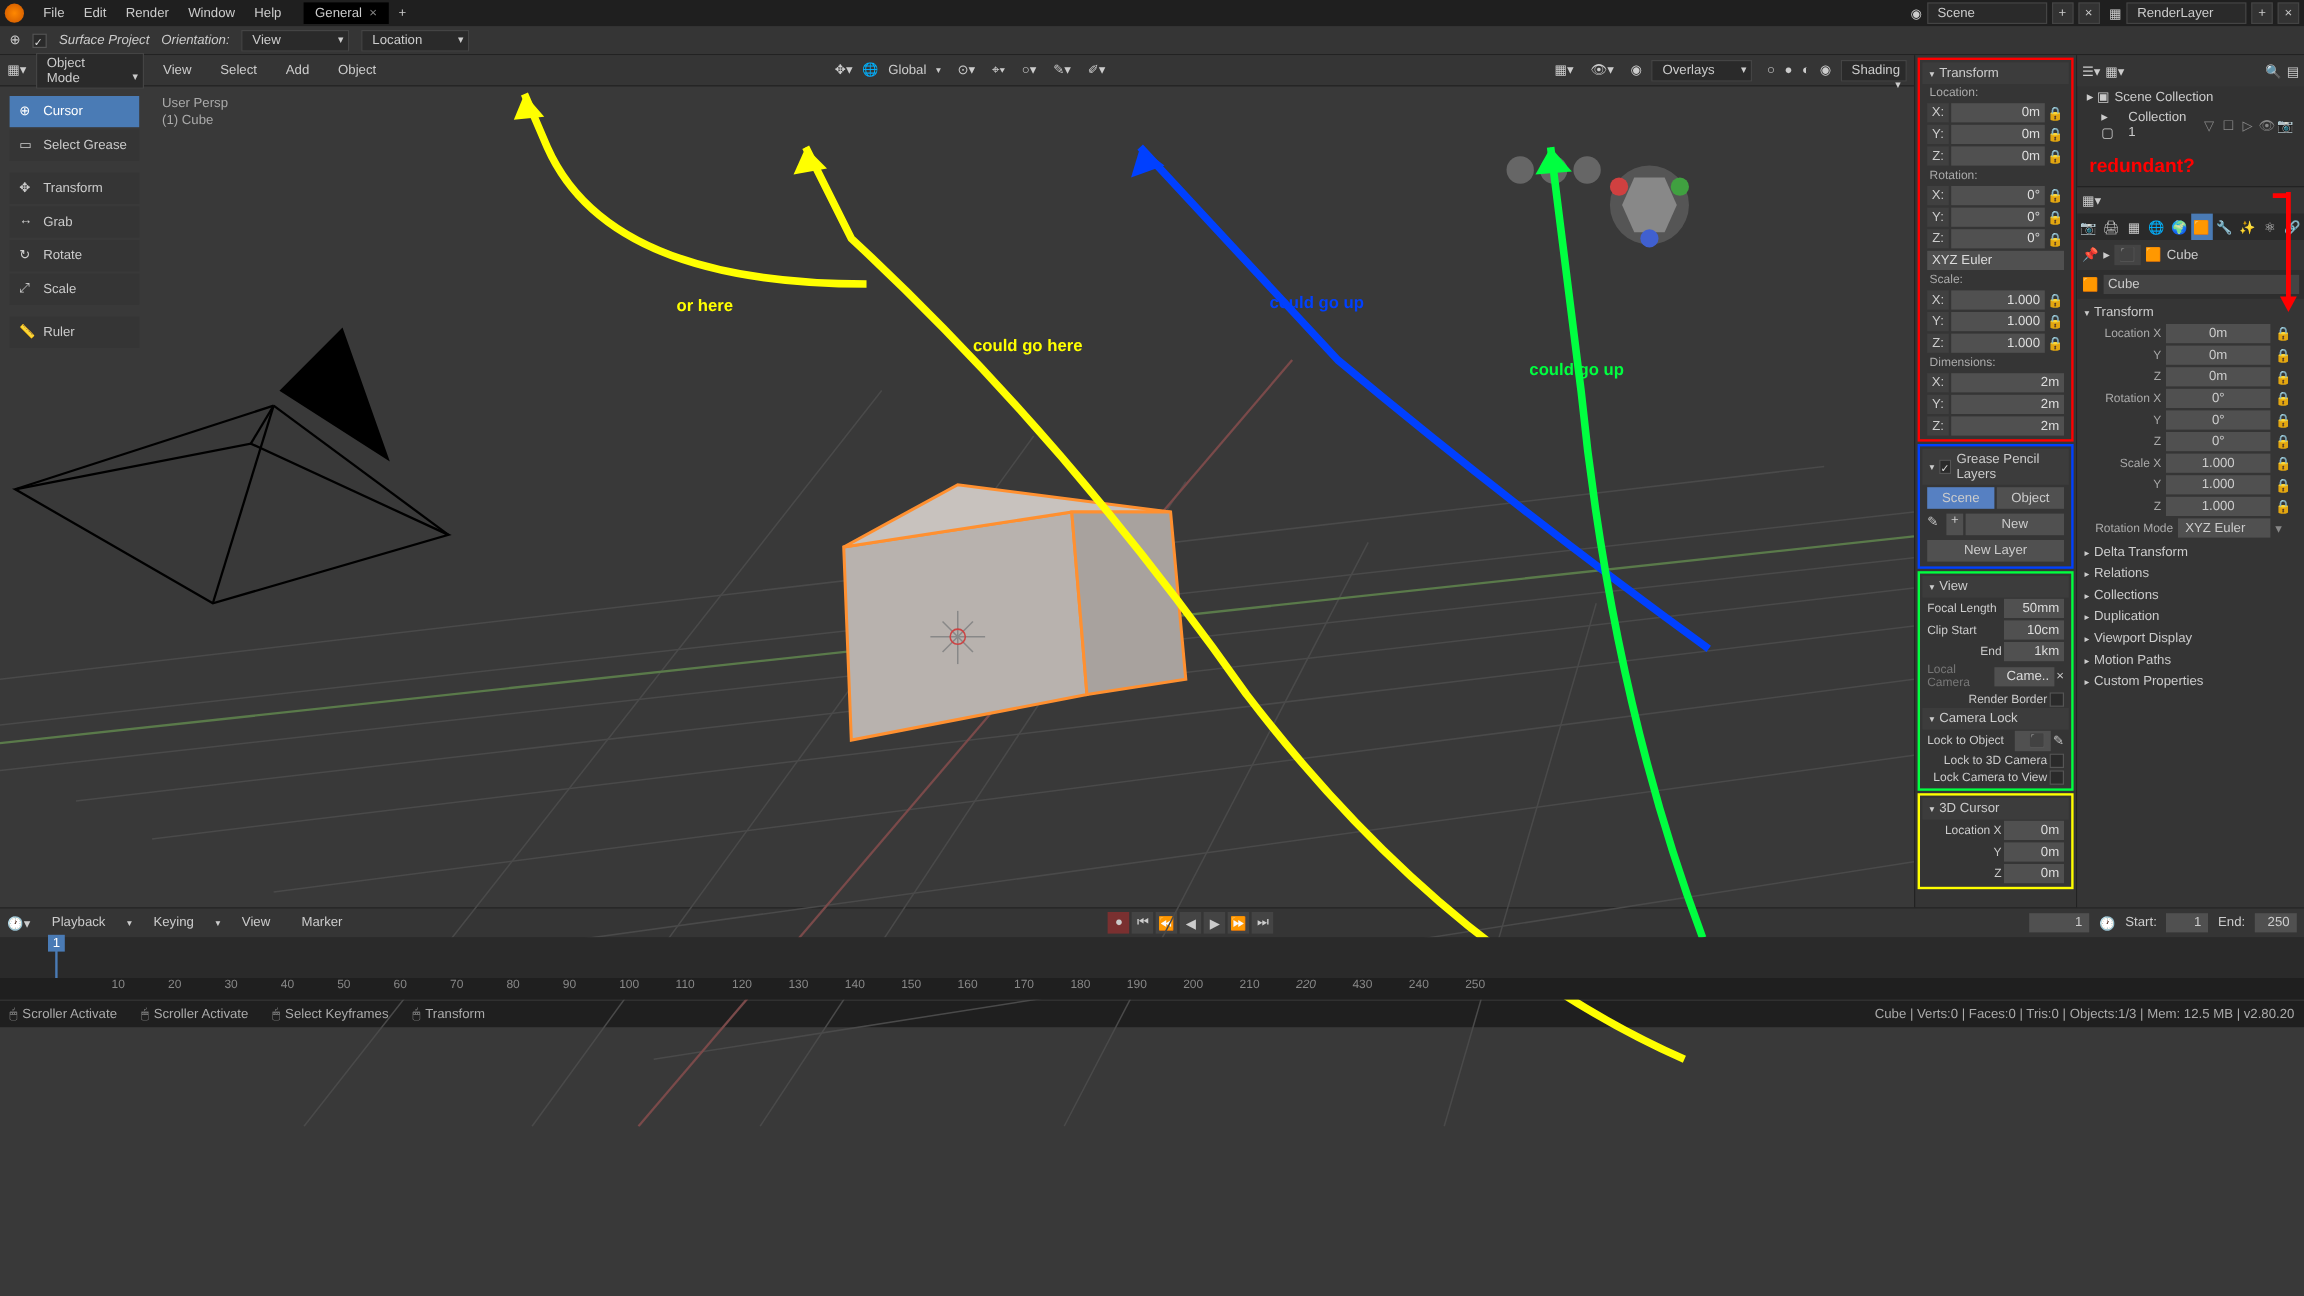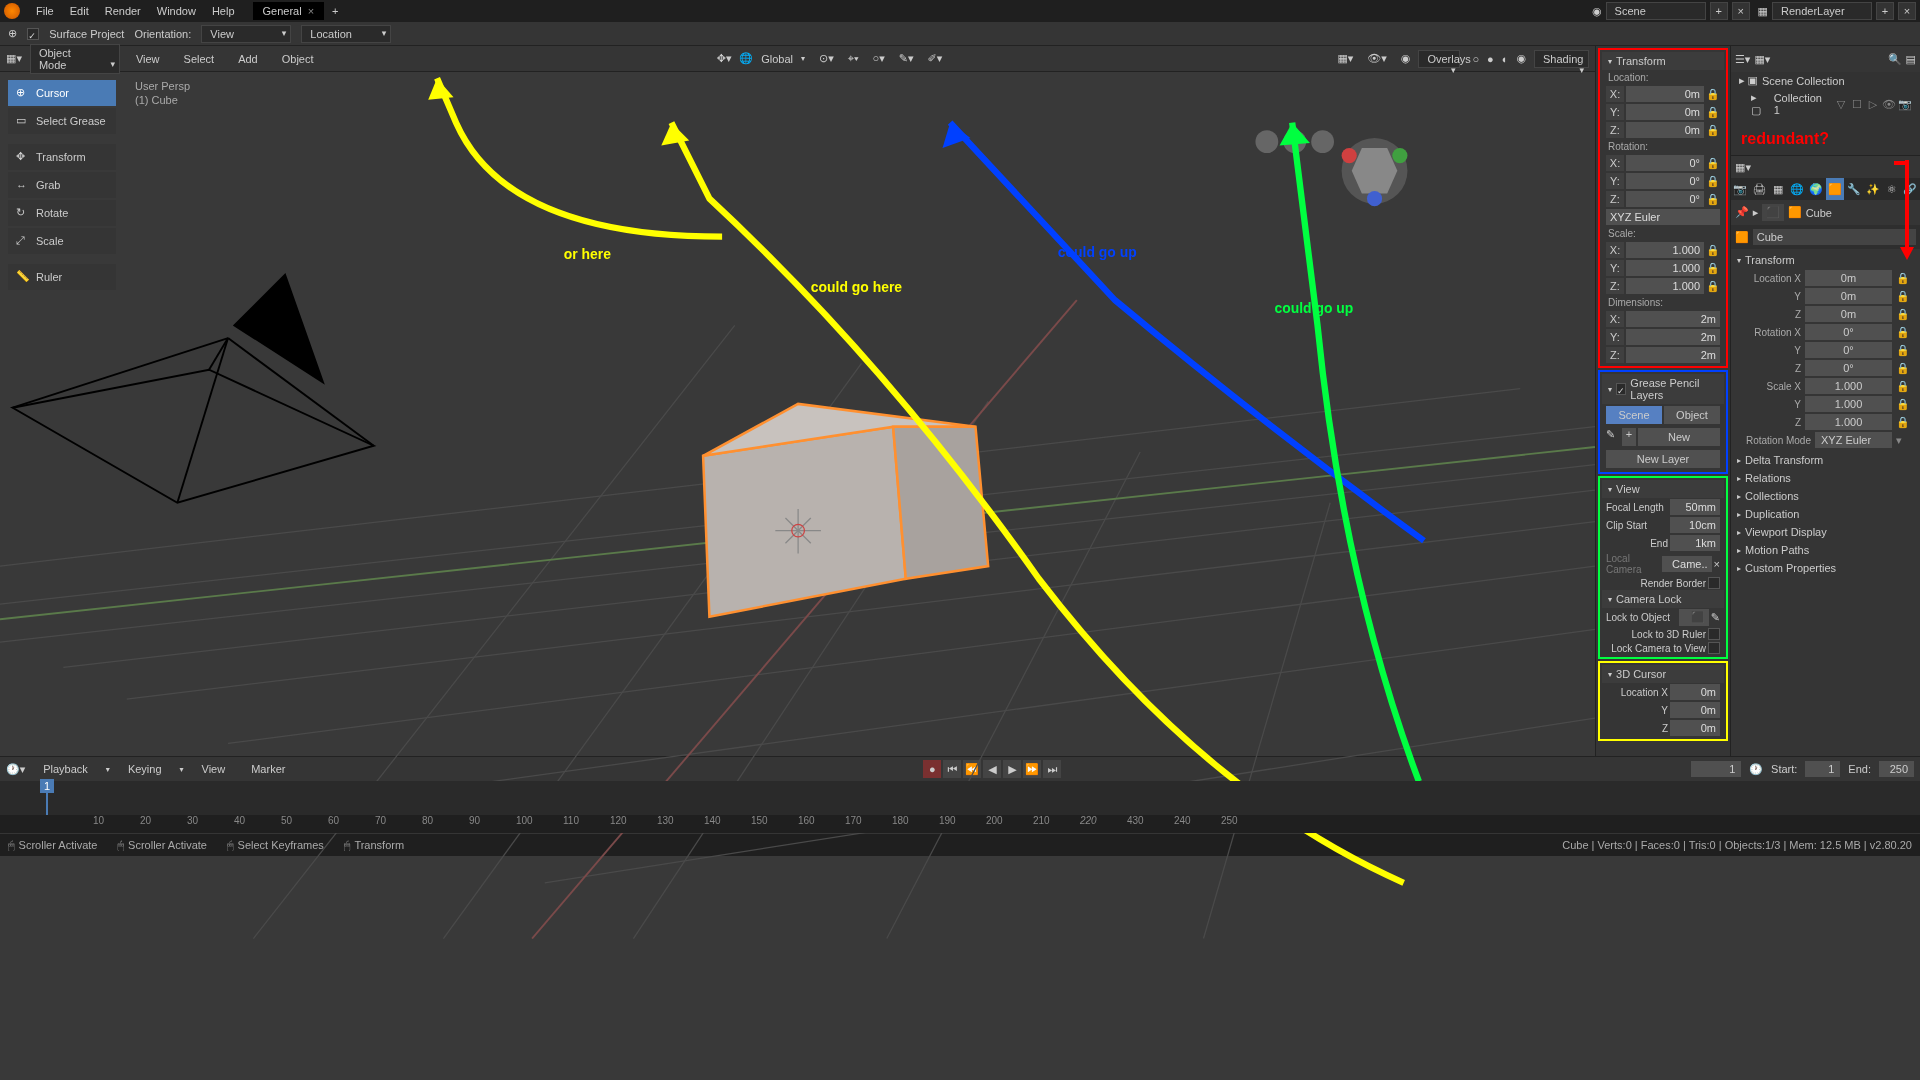--- a/index.html
+++ b/index.html
@@ -7,21 +7,21 @@
 .topbar { height: 22px; background: #1f1f1f; display: flex; align-items: center; padding: 0 4px; }
 .logo { width: 16px; height: 16px; background: radial-gradient(circle, #ff8800, #cc5500); border-radius: 50%; margin-right: 8px; }
 .menu-item { padding: 0 8px; color: #ccc; cursor: pointer; text-align: center; }
 .tab { background: #000000; padding: 3px 10px; margin-left: 10px; display: flex; align-items: center; gap: 6px; }
 .tab-close { color: #888; }
 .topbar-right { margin-left: auto; display: flex; align-items: center; gap: 4px; }
 .top-field { background: #2a2a2a; padding: 2px 8px; width: 100px; border: 1px solid #444; }
 .icon-btn { width: 18px; height: 18px; background: #333; display: flex; align-items: center; justify-content: center; border: 1px solid #444; }
 
 .toolbar2 { height: 24px; background: #353535; display: flex; align-items: center; padding: 0 8px; gap: 10px; border-bottom: 1px solid #222; }
-.toolbar2 label { color: #ccc; }
+.toolbar2 label { color: #ccc; font-style: italic; }
 .dropdown { background: #2a2a2a; padding: 2px 18px 2px 8px; border: 1px solid #444; position: relative; }
 .dropdown::after { content: '▾'; position: absolute; right: 4px; font-size: 9px; }
 .checkbox { width: 12px; height: 12px; background: #2a2a2a; border: 1px solid #555; }
 .checkbox.checked::after { content: '✓'; font-size: 9px; color: #ddd; }
 
 .main-area { display: flex; height: 710px; }
 .viewport-container { flex: 1; position: relative; background: #393939; }
 .viewport-header { height: 26px; background: #353535; display: flex; align-items: center; padding: 0 6px; gap: 8px; border-bottom: 1px solid #222; }
 .hdr-spacer { flex: 1; }
 .toolbox { position: absolute; left: 8px; top: 34px; width: 108px; }
@@ -142,21 +142,21 @@
       <span style="font-size:8px">▾</span>
       <span style="margin-left:6px">⊙▾</span>
       <span style="margin-left:6px">⌖▾</span>
       <span style="margin-left:6px">○▾</span>
       <span style="margin-left:6px">✎▾</span>
       <span style="margin-left:6px">✐▾</span>
       <div class="hdr-spacer"></div>
       <span>▦▾</span>
       <span style="margin-left:6px">👁▾</span>
       <span style="margin-left:6px">◉</span>
-      <div class="dropdown" style="width:42px">Overlays</div>
+      <div class="dropdown" style="width:84px">Overlays</div>
       <span style="margin-left:4px">○</span>
       <span>●</span>
       <span>◐</span>
       <span>◉</span>
       <div class="dropdown" style="width:55px">Shading</div>
     </div>
 
     <svg class="viewport-canvas" viewBox="0 0 1259 684">
 
       <g stroke="#4a4a4a" stroke-width="1">
@@ -373,21 +373,21 @@
           <span style="flex:1;font-size:10px;text-align:right">Render Border</span>
           <span class="checkbox"></span>
         </div>
       <div class="panel-hdr">Camera Lock</div>
       <div class="prop-row">
           <span style="flex:1;font-size:10px">Lock to Object</span>
           <span class="prop-val" style="flex:0 0 30px">⬛</span>
           <span>✎</span>
         </div>
       <div class="prop-row">
-          <span style="flex:1;font-size:10px;text-align:right">Lock to 3D Ruler</span>
+          <span style="flex:1;font-size:10px;text-align:right">Lock to 3D Camera</span>
           <span class="checkbox"></span>
         </div>
       <div class="prop-row">
           <span style="flex:1;font-size:10px;text-align:right">Lock Camera to View</span>
           <span class="checkbox"></span>
         </div>
     </div>
     <div class="panel-section yellow-border">
       <div class="panel-hdr">3D Cursor</div>
       <div class="prop-row">

